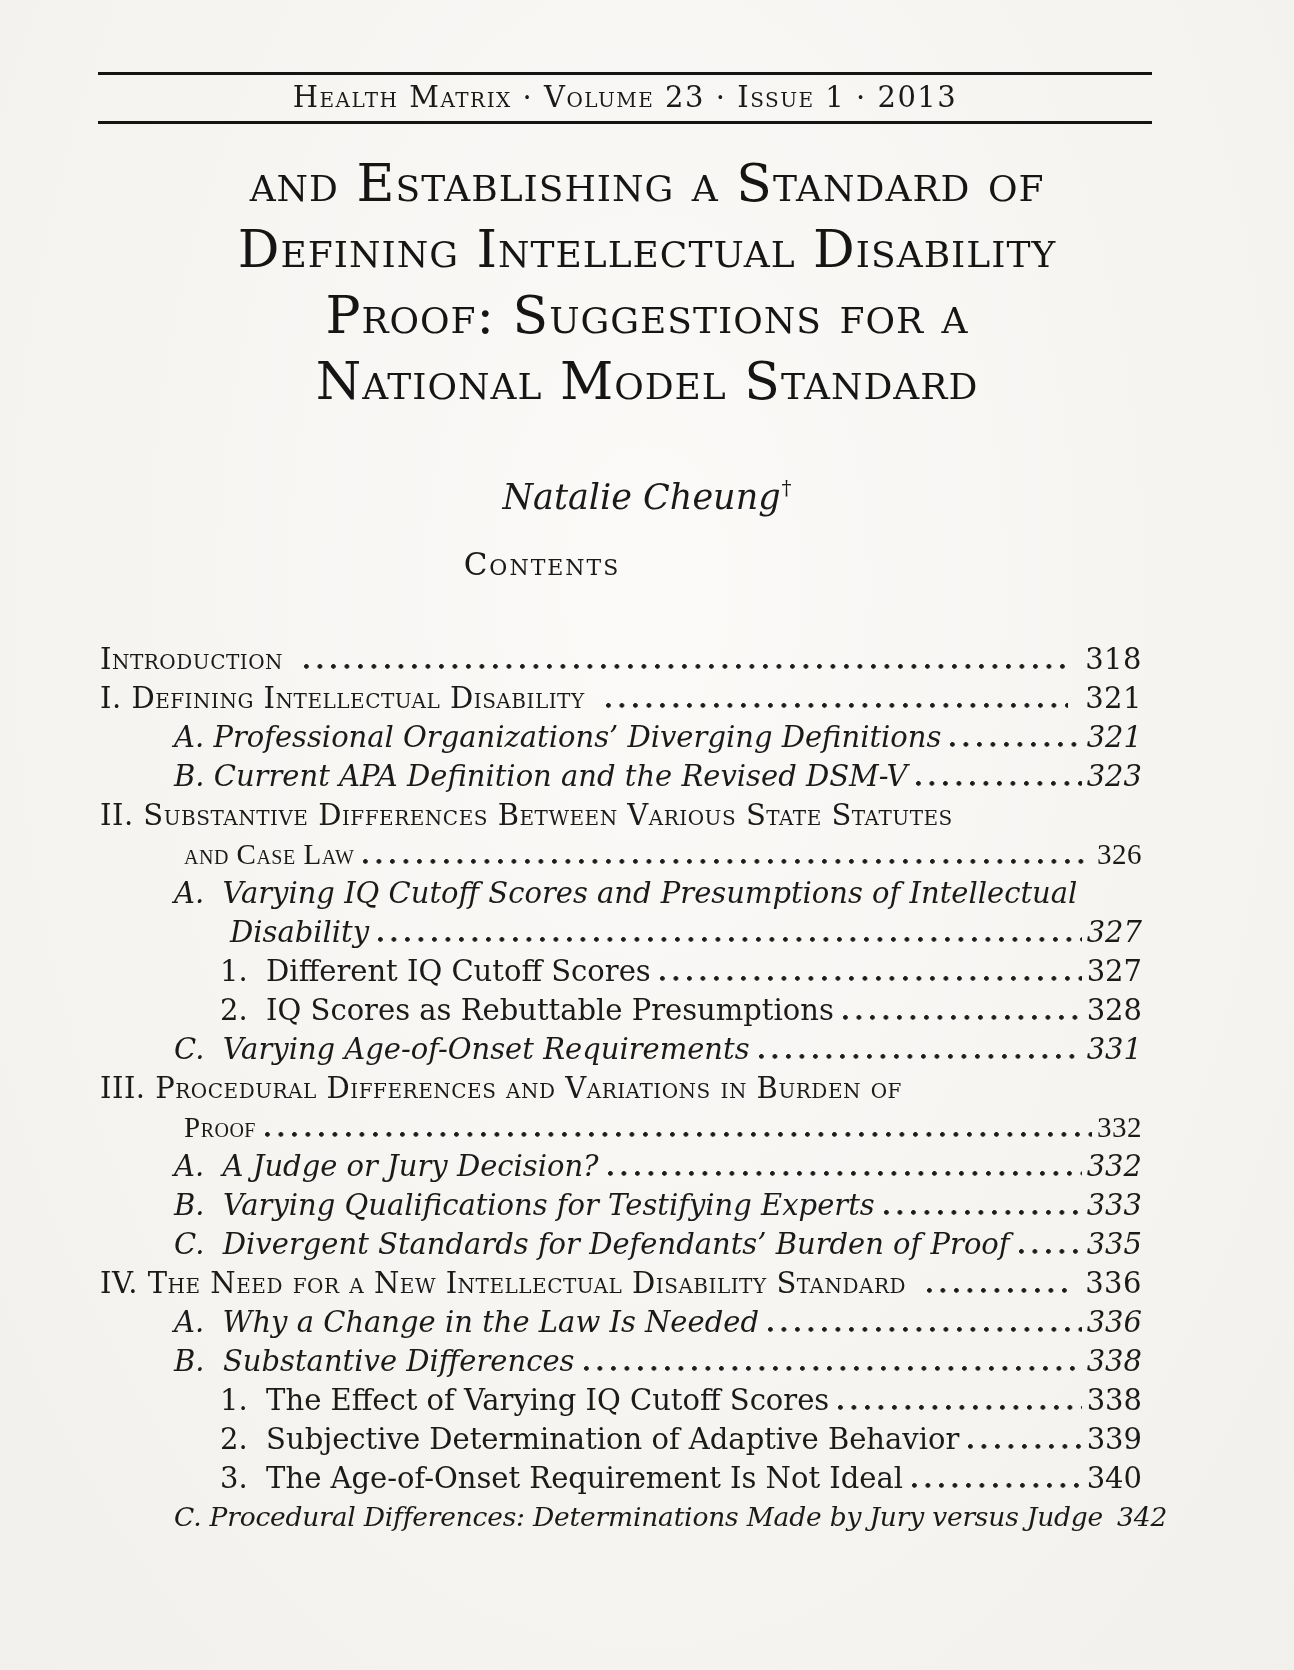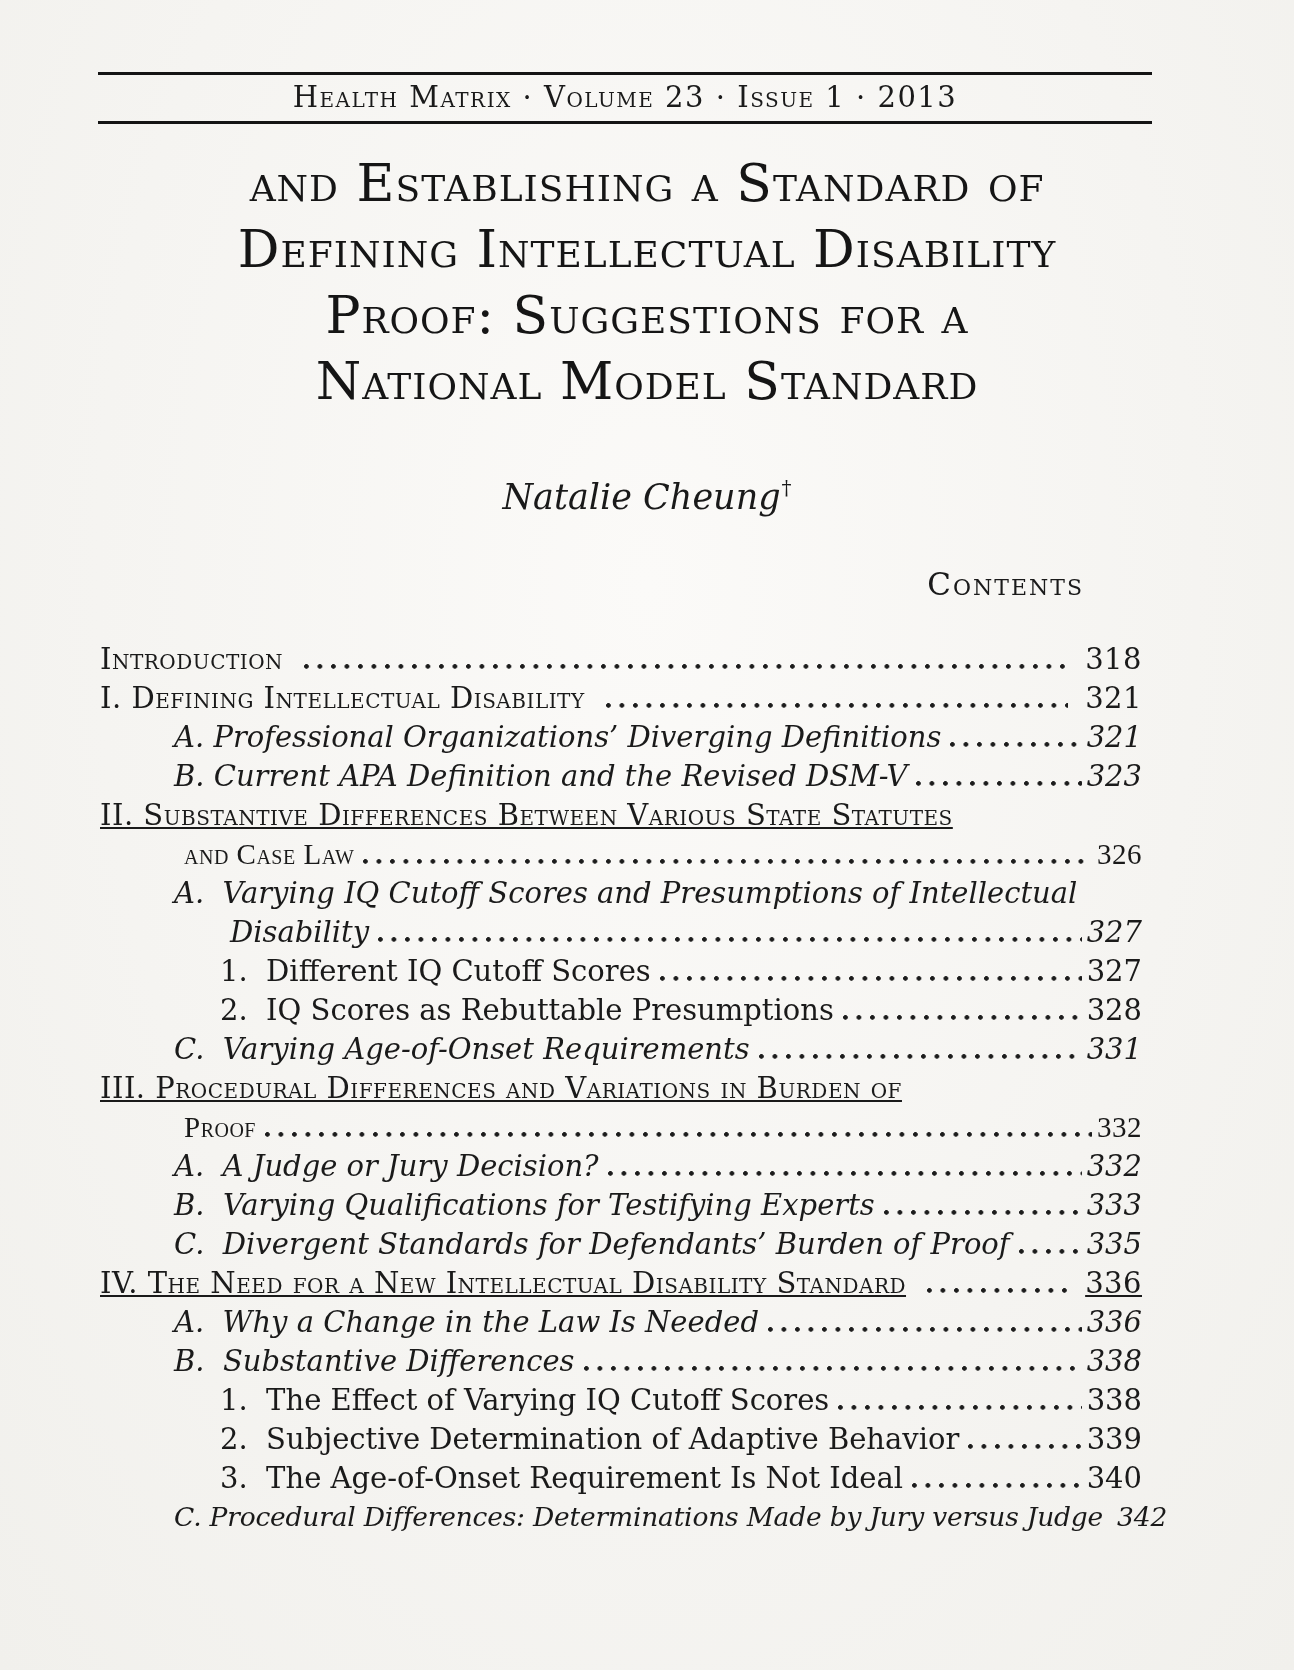--- a/index.html
+++ b/index.html
@@ -33,22 +33,22 @@
   .author{
     position:absolute;left:0;top:468px;width:1294px;
     text-align:center;
     font-style:italic;font-size:35px;line-height:40px;
   }
   .author sup{
     font-style:normal;font-size:20px;vertical-align:14px;margin-left:1px;
   }
   
   .contents-heading{
-    position:absolute;left:0;top:566px;width:1084px;
-    text-align:right;
+    position:absolute;left:0;top:546px;width:1084px;
+    text-align:center;
     font-variant:small-caps;
     font-size:31px;letter-spacing:2px;
   }
   
   .toc{
     position:absolute;left:100px;top:642px;width:1042px;
     font-size:29px;line-height:34px;
   }
   .trow{display:flex;align-items:flex-end;margin-bottom:5px;}
   .trow .t{flex:0 0 auto;white-space:pre;}
@@ -60,21 +60,21 @@
     margin:0 3px 7px 9px;
   }
   .sc{font-variant:small-caps;letter-spacing:0.5px;}
   .it{font-style:italic;}
   .rm{font-style:normal;justify-content:center;}
   .ind0{padding-left:0;gap:12px;}
   .ind0c{padding-left:84px;font-family:Liberation Serif, serif;}
   .indA{padding-left:74px;}
   .indAc{padding-left:130px;}
   .indN{padding-left:120px;}
-  .xgap{margin-top:0;text-decoration:underline;}
+  .xgap{margin-top:0;}
   .long{font-size:26.5px;letter-spacing:-0.2px;}
 </style>
 </head>
 <body>
 
 <div class="page">
 
   <div class="masthead">
     <span>Health Matrix · Volume 23 · Issue 1 · 2013</span>
   </div>

